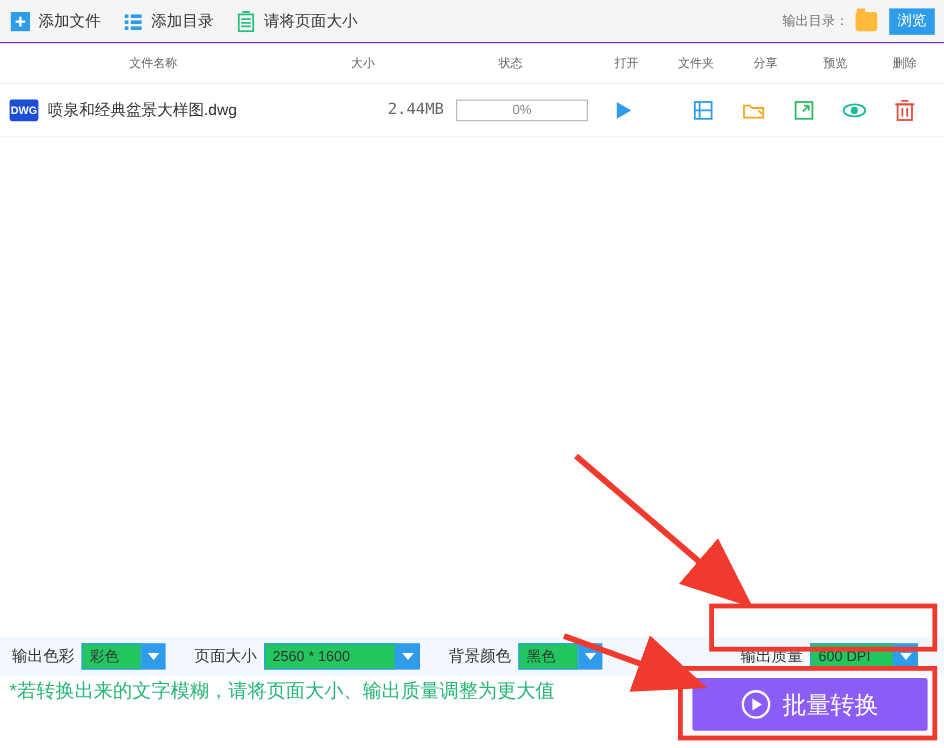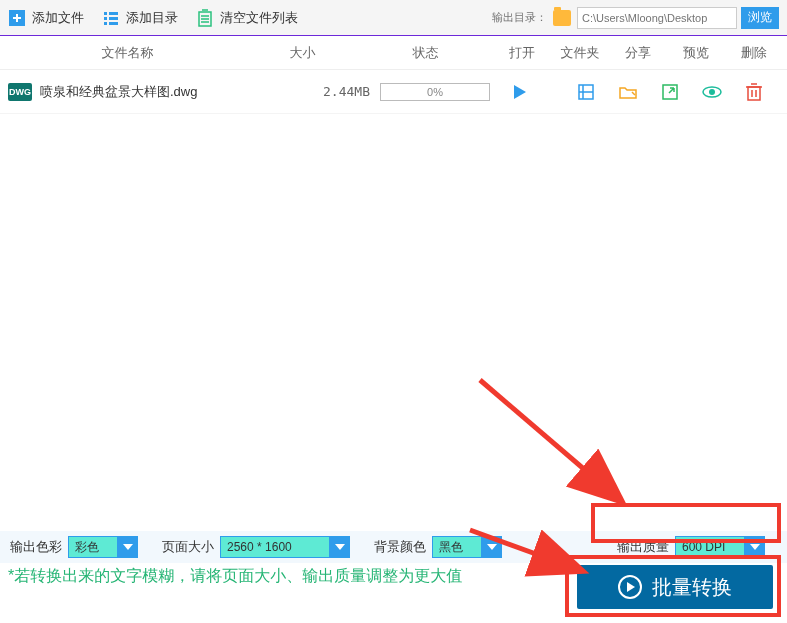--- a/index.html
+++ b/index.html
@@ -8,51 +8,51 @@
 .toolbar { height: 36px; background: #f5f5f5; display: flex; align-items: center; padding: 0 8px; border-bottom: 1px solid #6d28d9; }
 .tb-item { display: flex; align-items: center; gap: 6px; margin-right: 18px; cursor: pointer; color: #333; }
 .tb-icon { width: 18px; height: 18px; display: flex; align-items: center; justify-content: center; }
 .spacer { flex: 1; }
 .outdir-label { color: #737373; margin-right: 6px; font-size: 11px; }
 .folder-ico { width: 18px; height: 16px; background: #ffb93b; border-radius: 2px; margin-right: 6px; position: relative; }
 .folder-ico::before { content: ""; position: absolute; top: -3px; left: 1px; width: 7px; height: 3px; background: #ffb93b; border-radius: 1px 1px 0 0; }
 .outdir-input { width: 160px; height: 22px; border: 1px solid #ccc; background: #fff; color: #bbb; font-size: 11px; padding: 0 4px; }
 .browse-btn { height: 22px; width: 38px; background: #2f9ceb; color: #fff; border: none; font-size: 12px; margin-left: 4px; cursor: pointer; }
 
-.list-header { height: 34px; display: flex; align-items: center; border-bottom: 1px solid #eee; color: #666; font-size: 13px; justify-content: center; }
+.list-header { height: 34px; display: flex; align-items: center; border-bottom: 1px solid #eee; color: #666; font-size: 10px; justify-content: center; }
 .col-name { width: 270px; text-align: center; }
 .col-size { width: 100px; text-align: center; }
 .col-status { width: 160px; text-align: center; }
 .col-actions { flex: 1; display: flex; justify-content: flex-end; padding-right: 12px; gap: 16px; }
 .col-actions span { width: 42px; text-align: center; }
 
 .list-row { height: 44px; display: flex; align-items: center; border-bottom: 1px solid #f4f4f4; }
-.file-icon { width: 24px; height: 18px; background: #0f766e; color: #fff; font-size: 9px; font-weight: bold; display: flex; align-items: center; justify-content: center; border-radius: 2px; margin-left: 8px; margin-right: 8px; flex-shrink: 0; }
+.file-icon { width: 24px; height: 18px; background: #1d4ed8; color: #fff; font-size: 9px; font-weight: bold; display: flex; align-items: center; justify-content: center; border-radius: 2px; margin-left: 8px; margin-right: 8px; flex-shrink: 0; }
 .file-name { width: 230px; color: #333; font-size: 13px; }
 .file-size { width: 100px; text-align: right; color: #666; font-family: monospace; }
 .file-prog { width: 130px; display: flex; align-items: center; justify-content: center; }
 .prog-bar { width: 110px; height: 18px; border: 1px solid #bbb; background: #fff; display: flex; align-items: center; justify-content: center; color: #888; font-size: 11px; }
 .play-col { width: 40px; display: flex; align-items: center; justify-content: center; }
 .play-tri { width: 0; height: 0; border-left: 12px solid #2f9ceb; border-top: 7px solid transparent; border-bottom: 7px solid transparent; cursor: pointer; }
 .row-actions { flex: 1; display: flex; justify-content: flex-end; padding-right: 12px; gap: 0; }
 .act-btn { width: 42px; display: flex; align-items: center; justify-content: center; cursor: pointer; }
 
 .list-body { height: 450px; overflow: auto; }
 
 .settings-bar { position: absolute; left: 0; right: 0; bottom: 60px; height: 32px; background: #f2f8fd; display: flex; align-items: center; padding: 0 10px; gap: 0; }
 .set-label { font-size: 13px; color: #333; margin-right: 6px; }
 .sel-wrap { display: flex; align-items: center; margin-right: 24px; }
-.sel-input { height: 22px; border: 1px solid #2f9ceb; background: #5eead4; display: flex; align-items: center; padding: 0 6px; font-size: 12px; color: #333; min-width: 50px; }
+.sel-input { height: 22px; border: 1px solid #2f9ceb; background: #22c55e; display: flex; align-items: center; padding: 0 6px; font-size: 12px; color: #333; min-width: 50px; }
 .sel-input.wide { min-width: 110px; }
 .sel-btn { width: 20px; height: 22px; background: #2f9ceb; display: flex; align-items: center; justify-content: center; cursor: pointer; }
 .sel-btn svg { display: block; }
 
 .hint { position: absolute; left: 8px; bottom: 36px; font-size: 16px; color: #26b575; }
 
-.convert-btn { position: absolute; right: 14px; bottom: 14px; width: 196px; height: 44px; background: #0369a1; color: #fff; border: none; font-size: 20px; display: flex; align-items: center; justify-content: center; gap: 10px; cursor: pointer; border-radius: 2px; }
+.convert-btn { position: absolute; right: 14px; bottom: 14px; width: 196px; height: 44px; background: #8b5cf6; color: #fff; border: none; font-size: 20px; display: flex; align-items: center; justify-content: center; gap: 10px; cursor: pointer; border-radius: 2px; }
 .convert-btn .circ { width: 24px; height: 24px; border: 2px solid #fff; border-radius: 50%; display: flex; align-items: center; justify-content: center; }
 .convert-btn .circ::after { content: ""; width: 0; height: 0; border-left: 8px solid #fff; border-top: 5px solid transparent; border-bottom: 5px solid transparent; margin-left: 2px; }
 
 .hl-box { position: absolute; border: 4px solid #f03a2e; pointer-events: none; }
 .hl1 { right: 6px; bottom: 80px; width: 190px; height: 40px; }
 .hl2 { right: 6px; bottom: 6px; width: 216px; height: 62px; }
 
 .arrow { position: absolute; pointer-events: none; }
 </style>
 </head>
@@ -83,26 +83,25 @@
     </span>
     <span>添加目录</span>
   </div>
   <div class="tb-item">
     <span class="tb-icon">
       <svg width="18" height="18">
           <rect x="3" y="3" width="12" height="14" fill="none" stroke="#2ac17e" stroke-width="1.5"></rect>
           <path d="M6 1h6M5 7h8M5 10h8M5 13h8" stroke="#2ac17e" stroke-width="1.5"></path>
         </svg>
     </span>
-    <span>清空文件列表</span>
+    <span>请将页面大小</span>
   </div>
   <div class="spacer"></div>
   <span class="outdir-label">输出目录：</span>
   <span class="folder-ico"></span>
-  <input class="outdir-input" placeholder="C:\Users\Mloong\Desktop" style="">
   <button class="browse-btn">浏览</button>
 </div>
 
 <div class="list-header">
   <div class="col-name">文件名称</div>
   <div class="col-size">大小</div>
   <div class="col-status">状态</div>
   <div class="col-actions">
     <span>打开</span>
     <span>文件夹</span>

